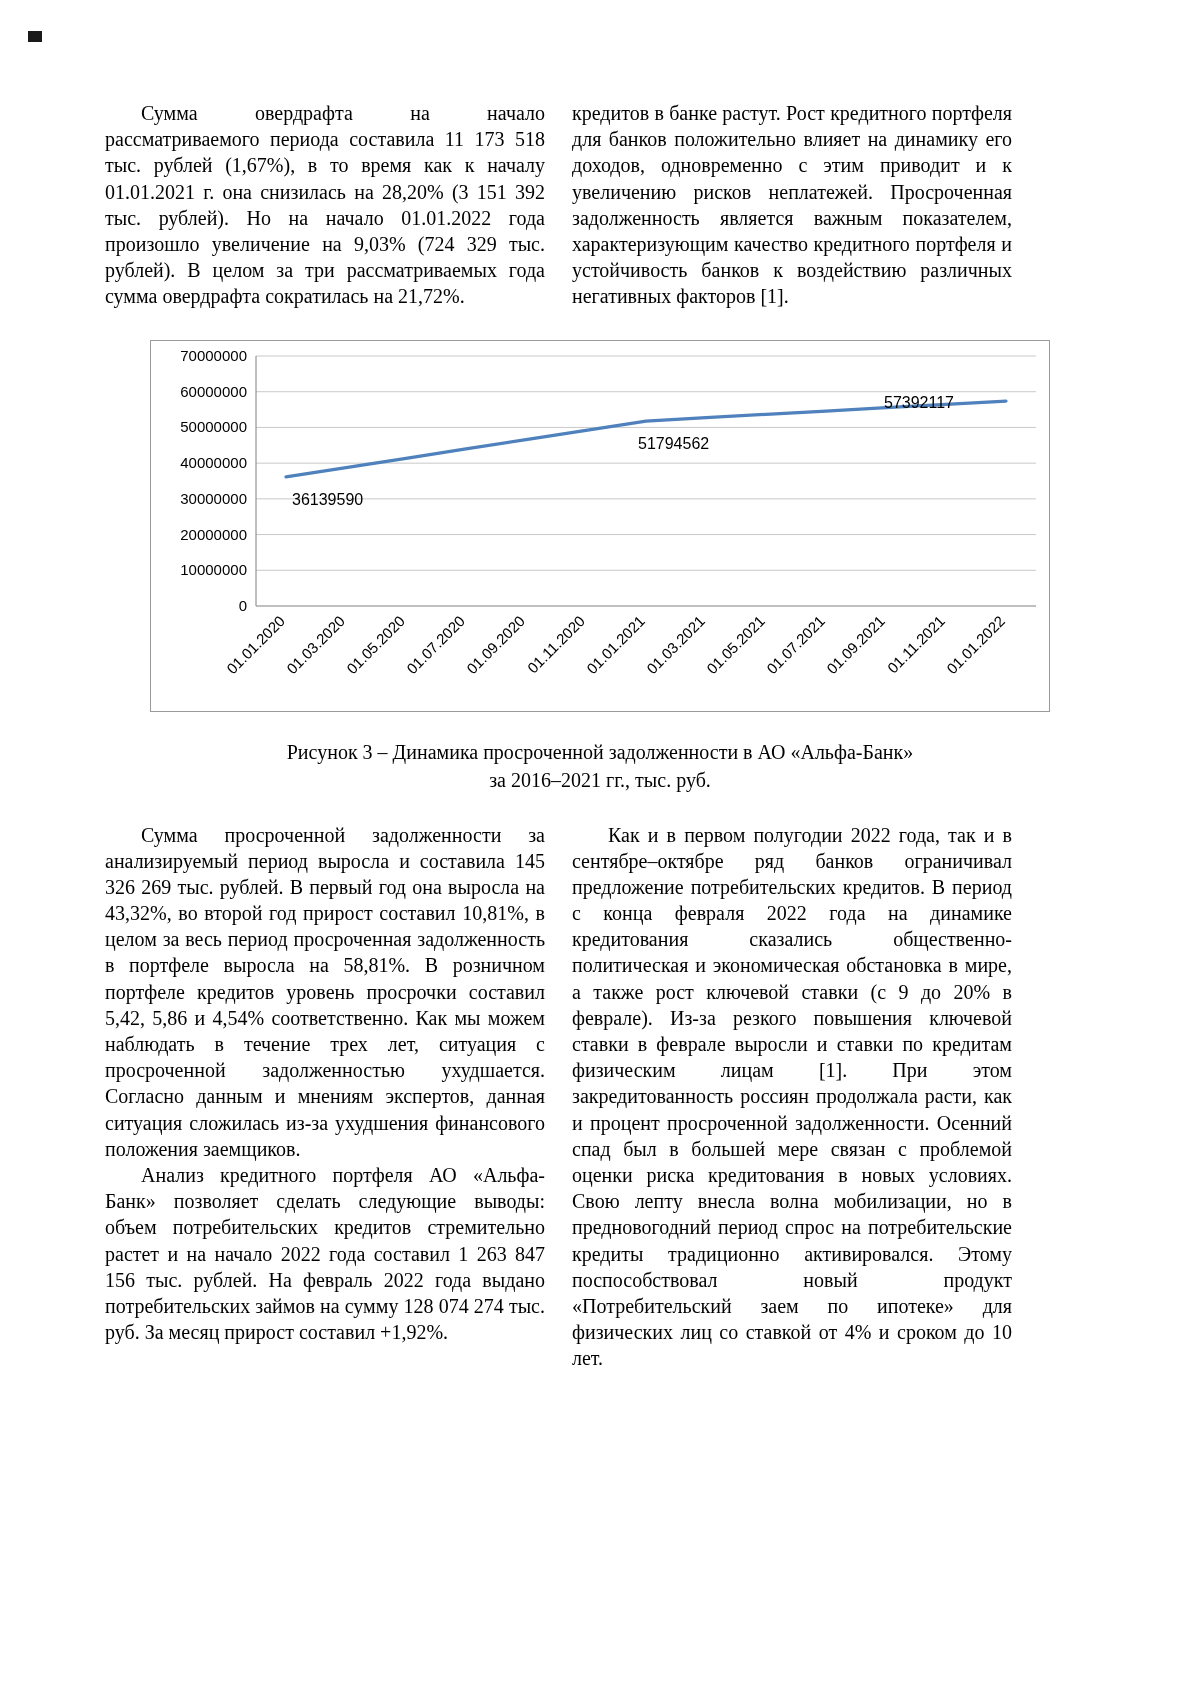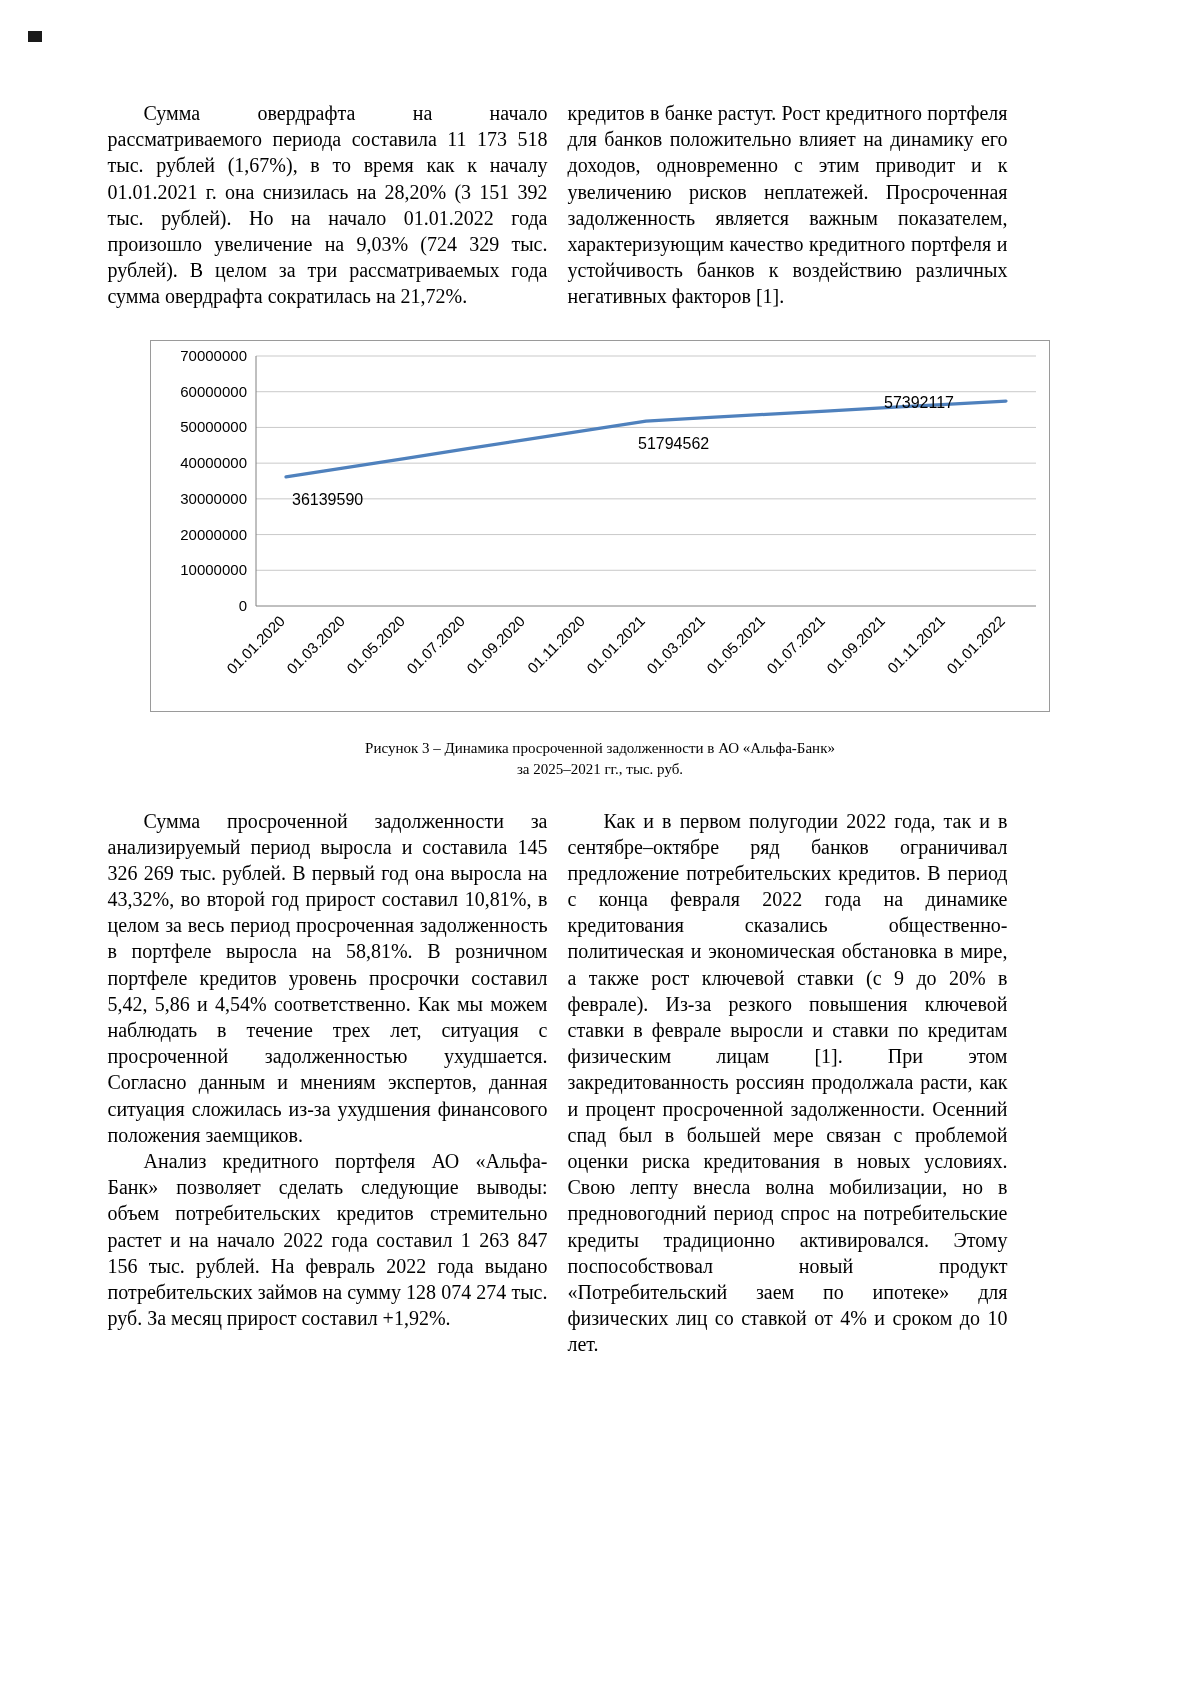--- a/index.html
+++ b/index.html
@@ -16,21 +16,21 @@
     position:absolute;
     left:28px; top:31px;
     width:14px; height:11px;
     background:#1a1a1a;
   }
   .content {
     position:absolute;
     left:105px; top:100px;
     width:905px;
   }
-  .two-col { display:flex; gap:20px;justify-content:center; }
+  .two-col { display:flex; gap:27px; }
   .col { flex:0 0 440px; width:440px; }
   p.body-par {
     margin:0;
     font-size:20px;
     line-height:1.31;
     text-align:justify;
   }
   p.indent { text-indent:36px; }
   figure.figure {
     margin:30px 0 0 45px;
@@ -41,21 +41,21 @@
     height:372px;
     border:1px solid #9a9a9a;
     box-sizing:border-box;
     background:#fff;
   }
   svg text.tick  { font:15px "Liberation Sans", sans-serif; fill:#000; }
   svg text.dlabel{ font:16px "Liberation Sans", sans-serif; fill:#000; }
   figcaption.caption {
     margin-top:26px;
     text-align:center;
-    font-size:15px;
+    font-size:20px;
     line-height:1.4;
   }
   .bottom-section { margin-top:28px; }
 </style>
 </head>
 <body>
 
 <div class="page">
 
   <div class="corner-mark"></div>
@@ -105,21 +105,21 @@
             <text x="795" y="281" class="tick" text-anchor="end" transform="rotate(-45 795 281)">01.11.2021</text>
             <text x="855" y="281" class="tick" text-anchor="end" transform="rotate(-45 855 281)">01.01.2022</text>
             <polyline points="135,135.9300357142857 195,126.61160000000001 255,117.29316428571428 315,107.97472857142857 375,98.65629285714284 435,89.33785714285715 495,80.01942142857142 555,76.68754285714286 615,73.35566428571428 675,70.02378571428571 735,66.69190714285716 795,63.36002857142857 855,60.02815357142856" fill="none" stroke="#4F81BD" stroke-width="3.25" stroke-linejoin="round" stroke-linecap="round"></polyline>
             <text x="141" y="163.9300357142857" text-anchor="start" class="dlabel">36139590</text>
             <text x="487" y="108.01942142857142" text-anchor="start" class="dlabel">51794562</text>
             <text x="803" y="67.02815357142856" text-anchor="end" class="dlabel">57392117</text>
           </svg>
       </div>
       <figcaption class="caption">
         <div>Рисунок 3 – Динамика просроченной задолженности в АО «Альфа-Банк»</div>
-        <div>за 2025–2021 гг., тыс. руб.</div>
+        <div>за 2016–2021 гг., тыс. руб.</div>
       </figcaption>
     </figure>
 
     <div class="two-col bottom-section">
       <div class="col">
         <p class="body-par indent">Сумма просроченной задолженности за анализируемый период выросла и составила 145 326 269 тыс. рублей. В первый год она выросла на 43,32%, во второй год прирост составил 10,81%, в целом за весь период просроченная задолженность в портфеле выросла на 58,81%. В розничном портфеле кредитов уровень просрочки составил 5,42, 5,86 и 4,54% соответственно. Как мы можем наблюдать в течение трех лет, ситуация с просроченной задолженностью ухудшается. Согласно данным и мнениям экспертов, данная ситуация сложилась из-за ухудшения финансового положения заемщиков.</p>
         <p class="body-par indent">Анализ кредитного портфеля АО «Альфа-Банк» позволяет сделать следующие выводы: объем потребительских кредитов стремительно растет и на начало 2022 года составил 1 263 847 156 тыс. рублей. На февраль 2022 года выдано потребительских займов на сумму 128 074 274 тыс. руб. За месяц прирост составил +1,92%.</p>
       </div>
       <div class="col">
         <p class="body-par indent">Как и в первом полугодии 2022 года, так и в сентябре–октябре ряд банков ограничивал предложение потребительских кредитов. В период с конца февраля 2022 года на динамике кредитования сказались общественно-политическая и экономическая обстановка в мире, а также рост ключевой ставки (с 9 до 20% в феврале). Из-за резкого повышения ключевой ставки в феврале выросли и ставки по кредитам физическим лицам [1]. При этом закредитованность россиян продолжала расти, как и процент просроченной задолженности. Осенний спад был в большей мере связан с проблемой оценки риска кредитования в новых условиях. Свою лепту внесла волна мобилизации, но в предновогодний период спрос на потребительские кредиты традиционно активировался. Этому поспособствовал новый продукт «Потребительский заем по ипотеке» для физических лиц со ставкой от 4% и сроком до 10 лет.</p>

